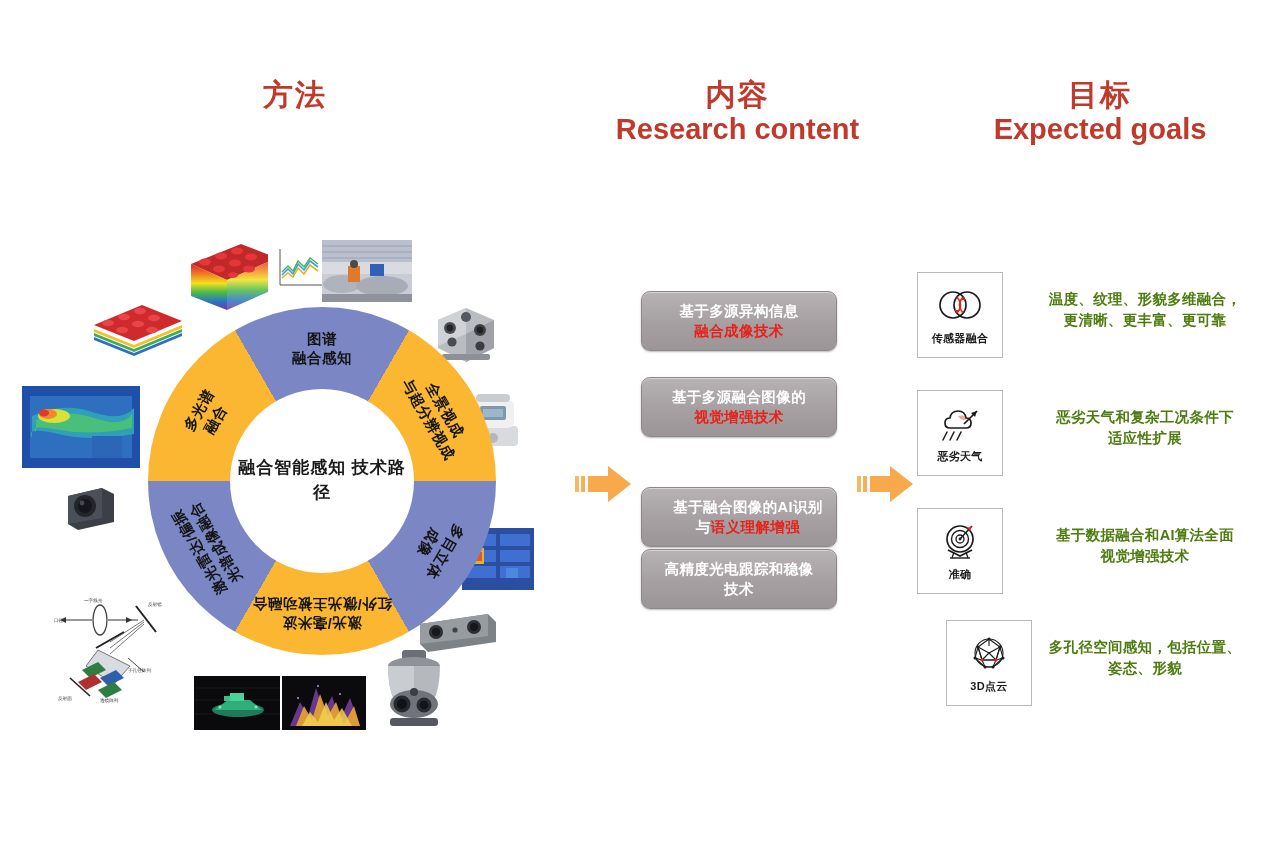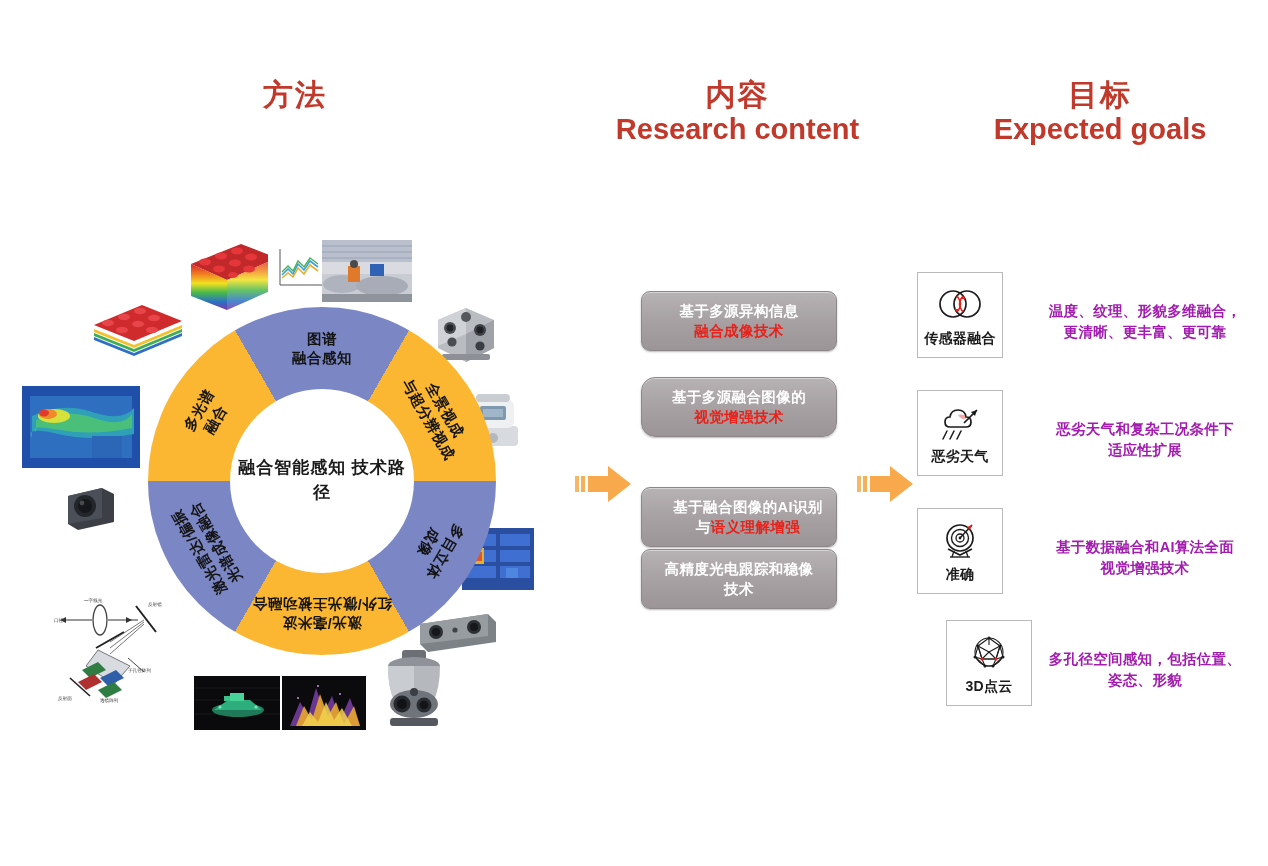--- a/index.html
+++ b/index.html
@@ -71,28 +71,28 @@
   .arrow { position: absolute; }
 
   
   .gcard {
     position: absolute; left: 917px; width: 86px; height: 86px;
     border: 1.4px solid #b9b9b9; background: #fff;
     display: flex; flex-direction: column; align-items: center; justify-content: center;
   }
   .gcard .glyph { width: 52px; height: 44px; display: block; }
   .gcard .clabel {
-    font-size: 14px; font-weight: bold; color: #1b1b1b;
+    font-size: 11px; font-weight: bold; color: #1b1b1b;
     margin-top: 3px; letter-spacing: .3px; white-space: nowrap;
   }
   .gdesc {
     position: absolute; left: 1030px; width: 230px;
-    text-align: center; color: #a21caf;
+    text-align: center; color: #4d7c0f;
     font-size: 14.5px; font-weight: bold; line-height: 1.45;
-    white-space: pre-line; letter-spacing: .3px; margin-top: 12px;
+    white-space: pre-line; letter-spacing: .3px;
   }
 </style>
 </head>
 <body>
 
 <div id="stage">
 
   <div class="col-head" id="head-solution">
     <div class="cn">方法</div>
   </div>
@@ -353,21 +353,21 @@
     <rect x="6" y="14" width="4" height="16" fill="#f7b05a"></rect>
     <path d="M13,14 L33,14 L33,4 L56,22 L33,40 L33,30 L13,30 Z" fill="#f7a94b"></path>
   </svg>
 
   <div class="mbox" id="mb0" style="top:291px;height:60px;">
     <div>
       <span class="l1">基于多源异构信息</span><br>
       <span class="hl">融合成像技术</span>
     </div>
   </div>
-  <div class="mbox" id="mb1" style="top:377px;height:60px;border-radius:14px;">
+  <div class="mbox" id="mb1" style="top:377px;height:60px;">
     <div>
       <span class="l1">基于多源融合图像的</span><br>
       <span class="hl">视觉增强技术</span>
     </div>
   </div>
   <div class="mbox" id="mb2" style="top:487px;height:60px;padding-left:18px;">
     <div>
       <span class="l1">基于融合图像的AI识别</span><br>
       <span class="l2">与</span><span class="hl">语义理解增强</span>
     </div>

